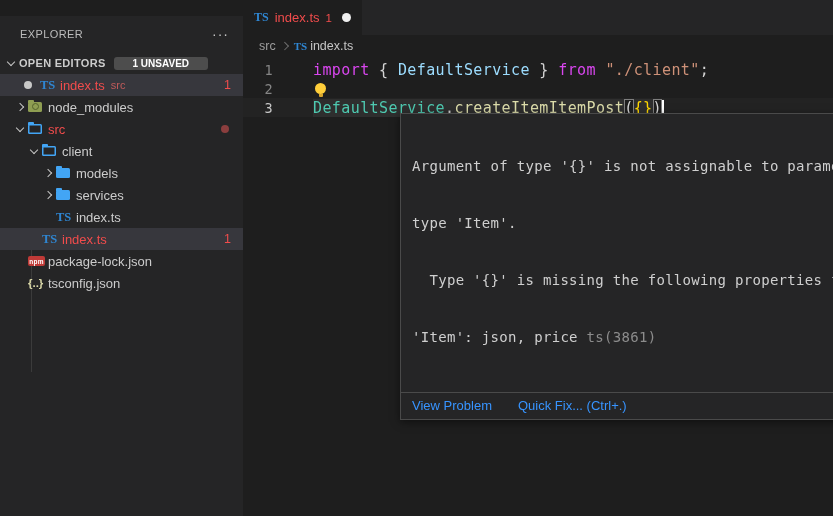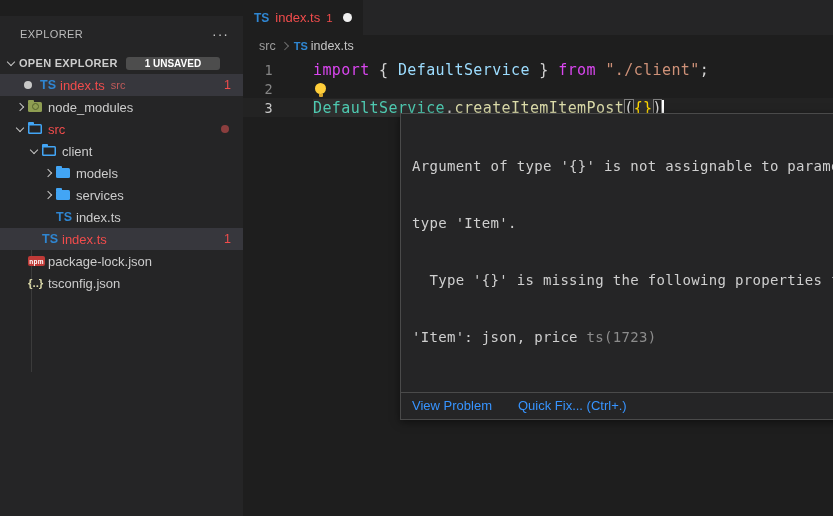--- a/index.html
+++ b/index.html
@@ -38,21 +38,21 @@
   .moddot { width:8px; height:8px; border-radius:50%; background:#c8c8c8; flex:none; margin-right:8px; }
 
   
   .fold { width:14px; height:10px; border-radius:1.5px; background:#42a5f5; position:relative; }
   .fold::before { content:''; position:absolute; top:-2.5px; left:0; width:6px; height:3px;
                   border-radius:1px 1px 0 0; background:#42a5f5; }
   .fold.open { background:transparent; box-shadow:inset 0 0 0 1.5px #42a5f5; }
   .fold.nm { background:#8f9e52; } .fold.nm::before { background:#8f9e52; }
   .fold.nm::after { content:''; position:absolute; top:1px; left:3.5px; width:5px; height:5px;
                     border:1.2px solid #55622c; border-radius:50%; }
-  .tsico { color:#2f86d2; font-weight:bold; font-size:12.5px; font-family:Liberation Sans, sans-serif; }
+  .tsico { color:#2f86d2; font-weight:bold; font-size:12.5px; font-family:Liberation Serif, serif; }
   .npmico { width:17px; height:10px; background:#bf3a37; border-radius:2px; color:#fff; font-size:6.5px;
             font-weight:bold; display:flex; align-items:center; justify-content:center; letter-spacing:.3px; }
   .jsonico { color:#d9d7a7; font-size:11.5px; font-weight:600; }
   .guide { position:absolute; left:31px; top:146px; width:1px; height:130px; background:#3b3b3b; }
 
   
   .editor { position:absolute; left:243px; top:0; width:590px; height:516px; background:#1e1e1e; }
   .tabbar { height:35px; background:#252526; display:flex; }
   .tab { height:35px; background:#1e1e1e; display:flex; align-items:center; gap:6px;
          padding:0 11px; cursor:pointer; }
@@ -98,21 +98,21 @@
 <body>
 
 <div class="sidebar">
   <div class="sb-header">
     <span class="sb-title">EXPLORER</span>
     <span class="sb-more">···</span>
   </div>
 
   <div class="section-row">
     <span class="chev down"></span>
-    <span class="section-label">OPEN EXPLORER</span>
+    <span class="section-label">OPEN EDITORS</span>
     <span class="badge-gray">1 UNSAVED</span>
   </div>
 
   <div class="row openitem">
     <span class="moddot"></span>
     <span class="iconbox">
         <span class="tsico">TS</span>
       </span>
     <span class="lbl err">index.ts</span>
     <span class="desc">src</span>
@@ -233,19 +233,19 @@
         <span class="ltext"><span class="tok-class">DefaultService</span><span class="tok-plain">.</span><span class="tok-function">createItemItemPost</span><span class="tok-bracket-match">(</span><span class="tok-brace-error">{}</span><span class="tok-bracket-match">)</span><span class="cursor"></span></span>
       </div>
     </div>
 </div>
 
 <div class="tooltip">
   <div class="tt-body">
     <div>Argument of type '{}' is not assignable to parameter of</div>
     <div>type 'Item'.</div>
     <div>  Type '{}' is missing the following properties from type</div>
-    <div><span>'Item': json, price </span><span class="tt-dim">ts(1723)</span></div>
+    <div><span>'Item': json, price </span><span class="tt-dim">ts(3861)</span></div>
   </div>
   <div class="tt-footer">
     <span class="tt-link">View Problem</span>
     <span class="tt-link">Quick Fix... (Ctrl+.)</span>
   </div>
 </div>
 
 </body></html>

